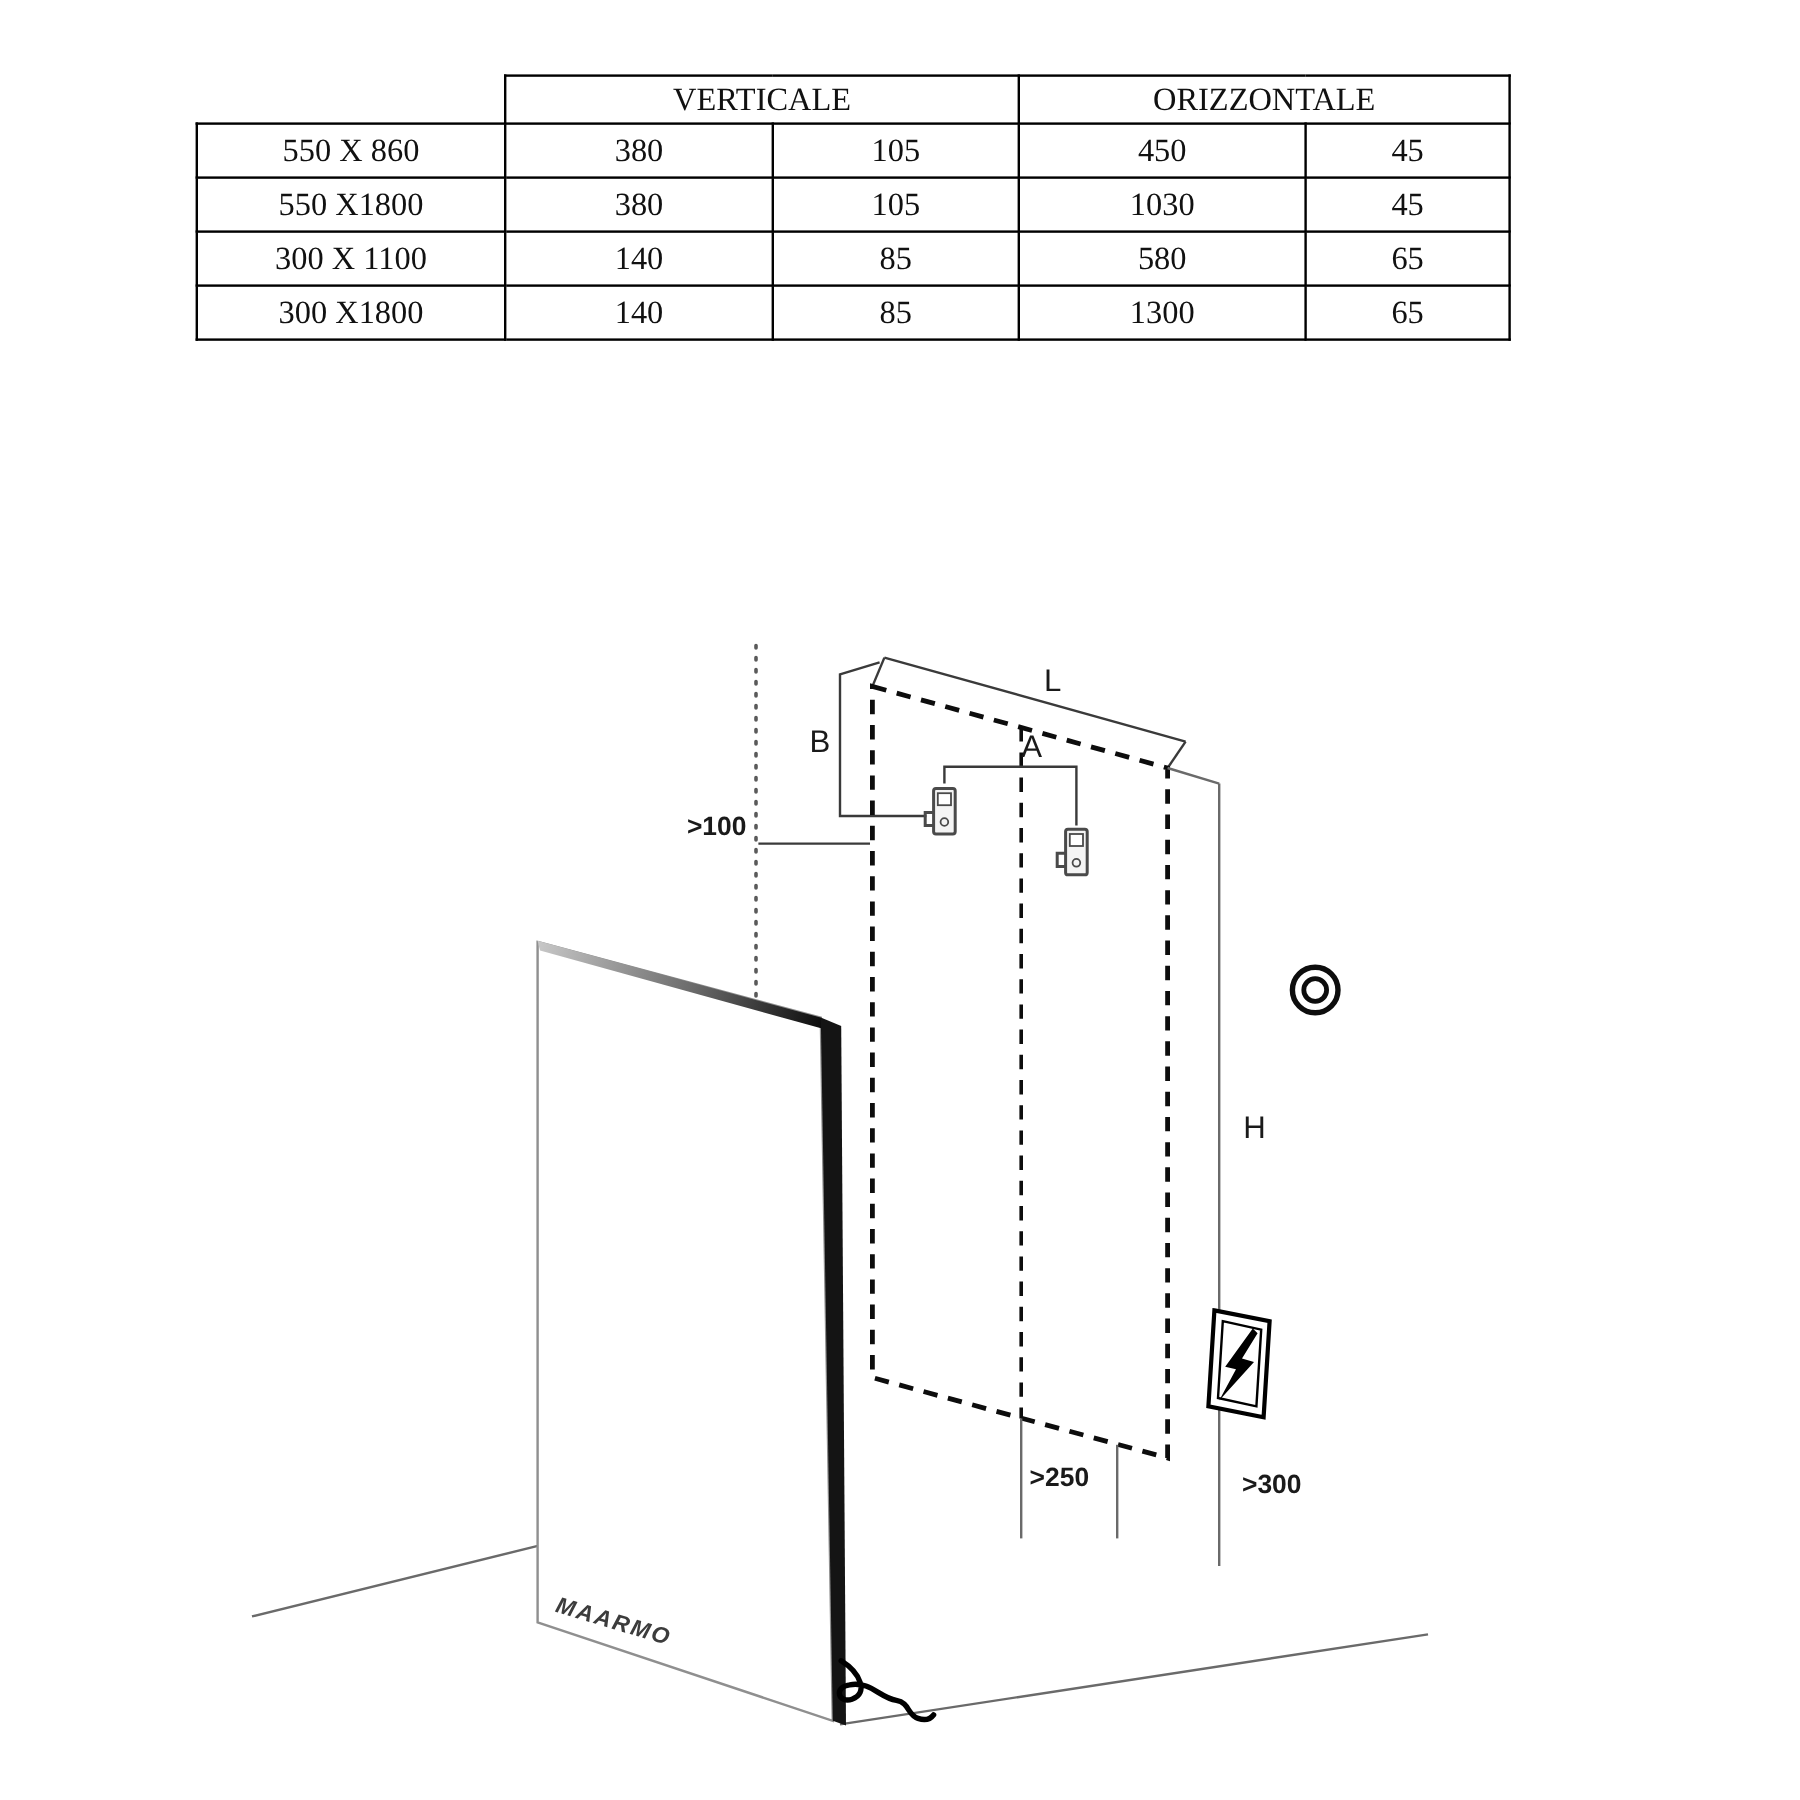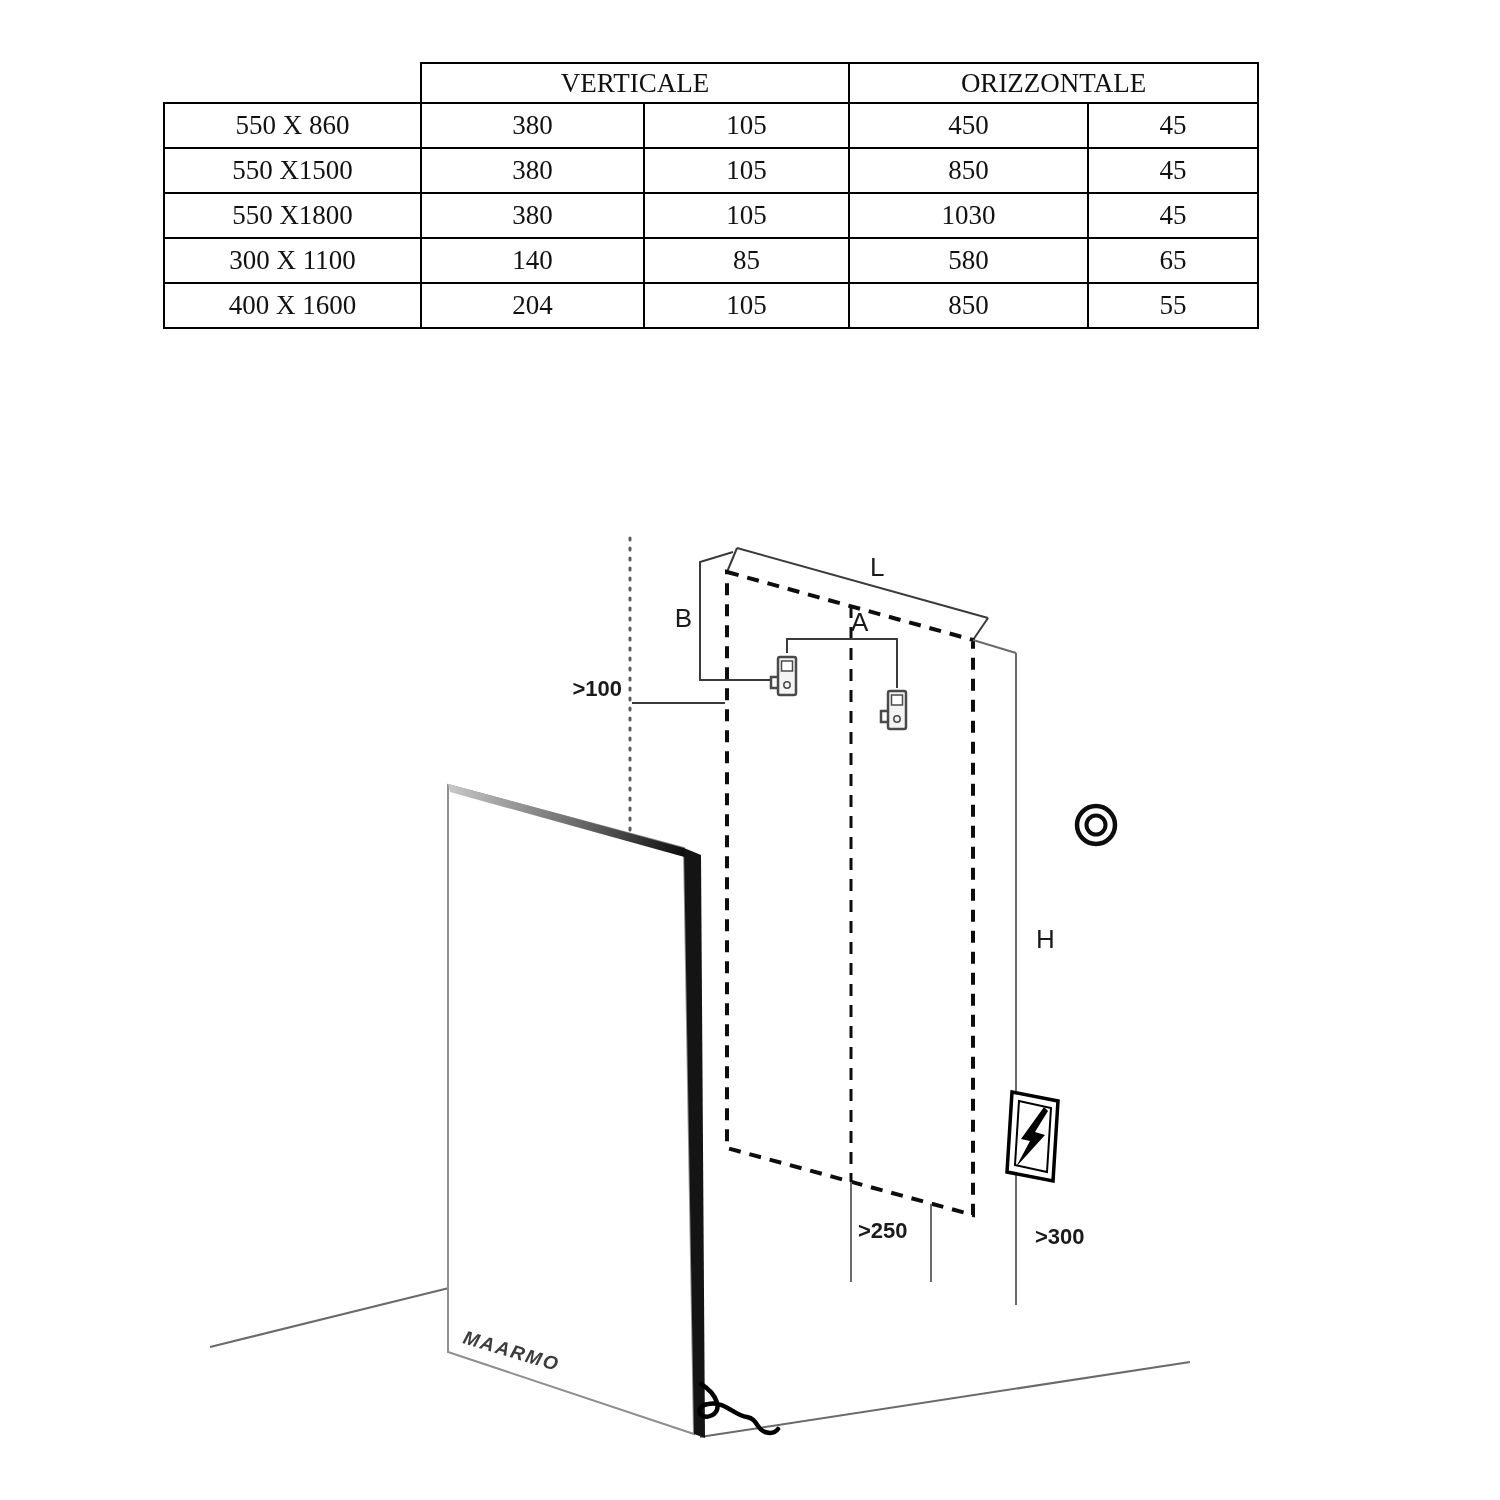--- a/index.html
+++ b/index.html
@@ -54,46 +54,39 @@
         <td colspan="2">ORIZZONTALE</td>
       </tr>
       <tr class="data-row">
         <td>550 X 860</td>
         <td>380</td>
         <td>105</td>
         <td>450</td>
         <td>45</td>
       </tr>
       <tr class="data-row">
-        <td>550 X1500</td>
-        <td>380</td>
-        <td>105</td>
-        <td>850</td>
-        <td>45</td>
-      </tr>
-      <tr class="data-row">
         <td>550 X1800</td>
         <td>380</td>
         <td>105</td>
         <td>1030</td>
         <td>45</td>
       </tr>
       <tr class="data-row">
         <td>300 X 1100</td>
         <td>140</td>
         <td>85</td>
         <td>580</td>
         <td>65</td>
       </tr>
       <tr class="data-row">
-        <td>400 X 1600</td>
-        <td>204</td>
-        <td>105</td>
-        <td>850</td>
-        <td>55</td>
+        <td>300 X1800</td>
+        <td>140</td>
+        <td>85</td>
+        <td>1300</td>
+        <td>65</td>
       </tr>
     </tbody>
   </table>
 
   <svg id="diagram" viewBox="0 0 1500 1000">
     <defs>
       <linearGradient id="edgeGrad" gradientUnits="userSpaceOnUse" x1="448" y1="285" x2="686" y2="350">
         <stop offset="0" stop-color="#c8c8c8"></stop>
         <stop offset="0.55" stop-color="#6a6a6a"></stop>
         <stop offset="1" stop-color="#0c0c0c"></stop>

